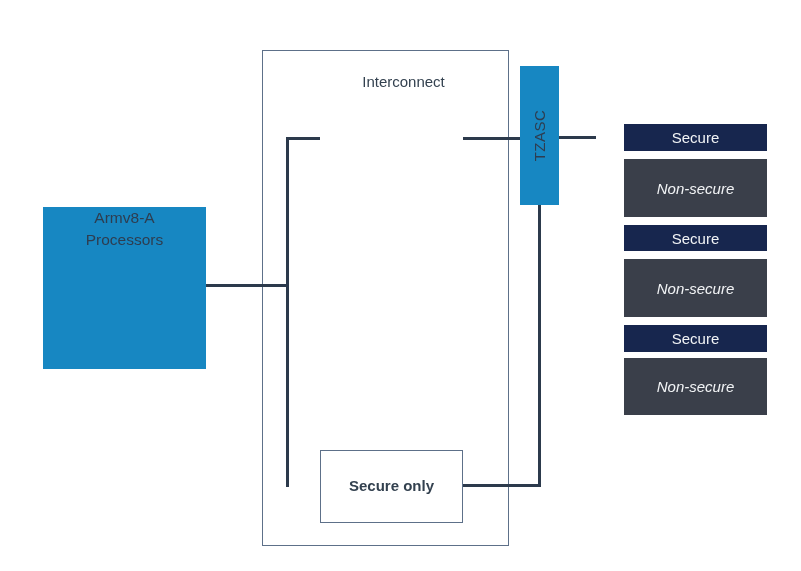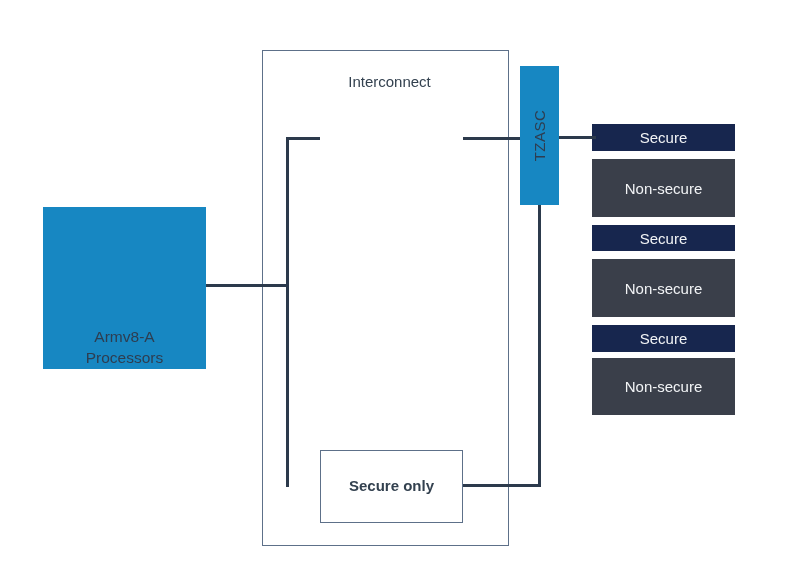--- a/index.html
+++ b/index.html
@@ -14,41 +14,41 @@
     height: 571px;
     background: #ffffff;
     overflow: hidden;
   }
   
   .proc {
     position: absolute;
     left: 43px; top: 207px;
     width: 163px; height: 162px;
     background: var(--blue, #1787C2);
-    display: flex; align-items: flex-end; justify-content: center;
+    display: flex; align-items: flex-start; justify-content: center;
   }
   .proc-label {
     display: block;
     width: 112px;
     text-align: center;
     font-size: 15.5px;
     line-height: 1.4;
     color: var(--text_on_blue, #2E3D50);
   }
   .interconnect {
     position: absolute;
     left: 262px; top: 50px;
     width: 247px; height: 496px;
     border: 1.5px solid var(--border, #5D7089);
     background: transparent;
     box-sizing: border-box;
   }
   .ic-label {
     position: absolute;
-    left: 266px; top: 73px;
+    left: 280px; top: 73px;
     width: 247px;
     text-align: center;
     font-size: 15px;
     color: var(--text_dark, #33414F);
   }
   .node {
     position: absolute;
     left: 320px;
     width: 143px; height: 73px;
     background: #ffffff;
@@ -80,28 +80,28 @@
   .ddr-label {
     position: absolute;
     left: 596px; top: 90px;
     width: 143px;
     text-align: center;
     font-size: 15.5px;
     color: var(--text_dark, #33414F);
   }
   .region {
     position: absolute;
-    left: 592px;
+    left: 624px;
     width: 143px;
     display: flex; align-items: center; justify-content: center;
     font-size: 15px;
     color: var(--text_light, #F2F4F6);
   }
   .region.secure { background: var(--navy, #17264E); }
-  .region.nonsecure { background: var(--dark_gray, #3A3F4A); }
+  .region.nonsecure { background: var(--dark_gray, #3A3F4A); font-style: italic; }
   .r1 { top: 124px; height: 27px; }
   .r2 { top: 159px; height: 58px; }
   .r3 { top: 225px; height: 26px; }
   .r4 { top: 259px; height: 58px; }
   .r5 { top: 325px; height: 27px; }
   .r6 { top: 358px; height: 57px; }
   
   .line {
     position: absolute;
     background: var(--line, #2C3A4C);

